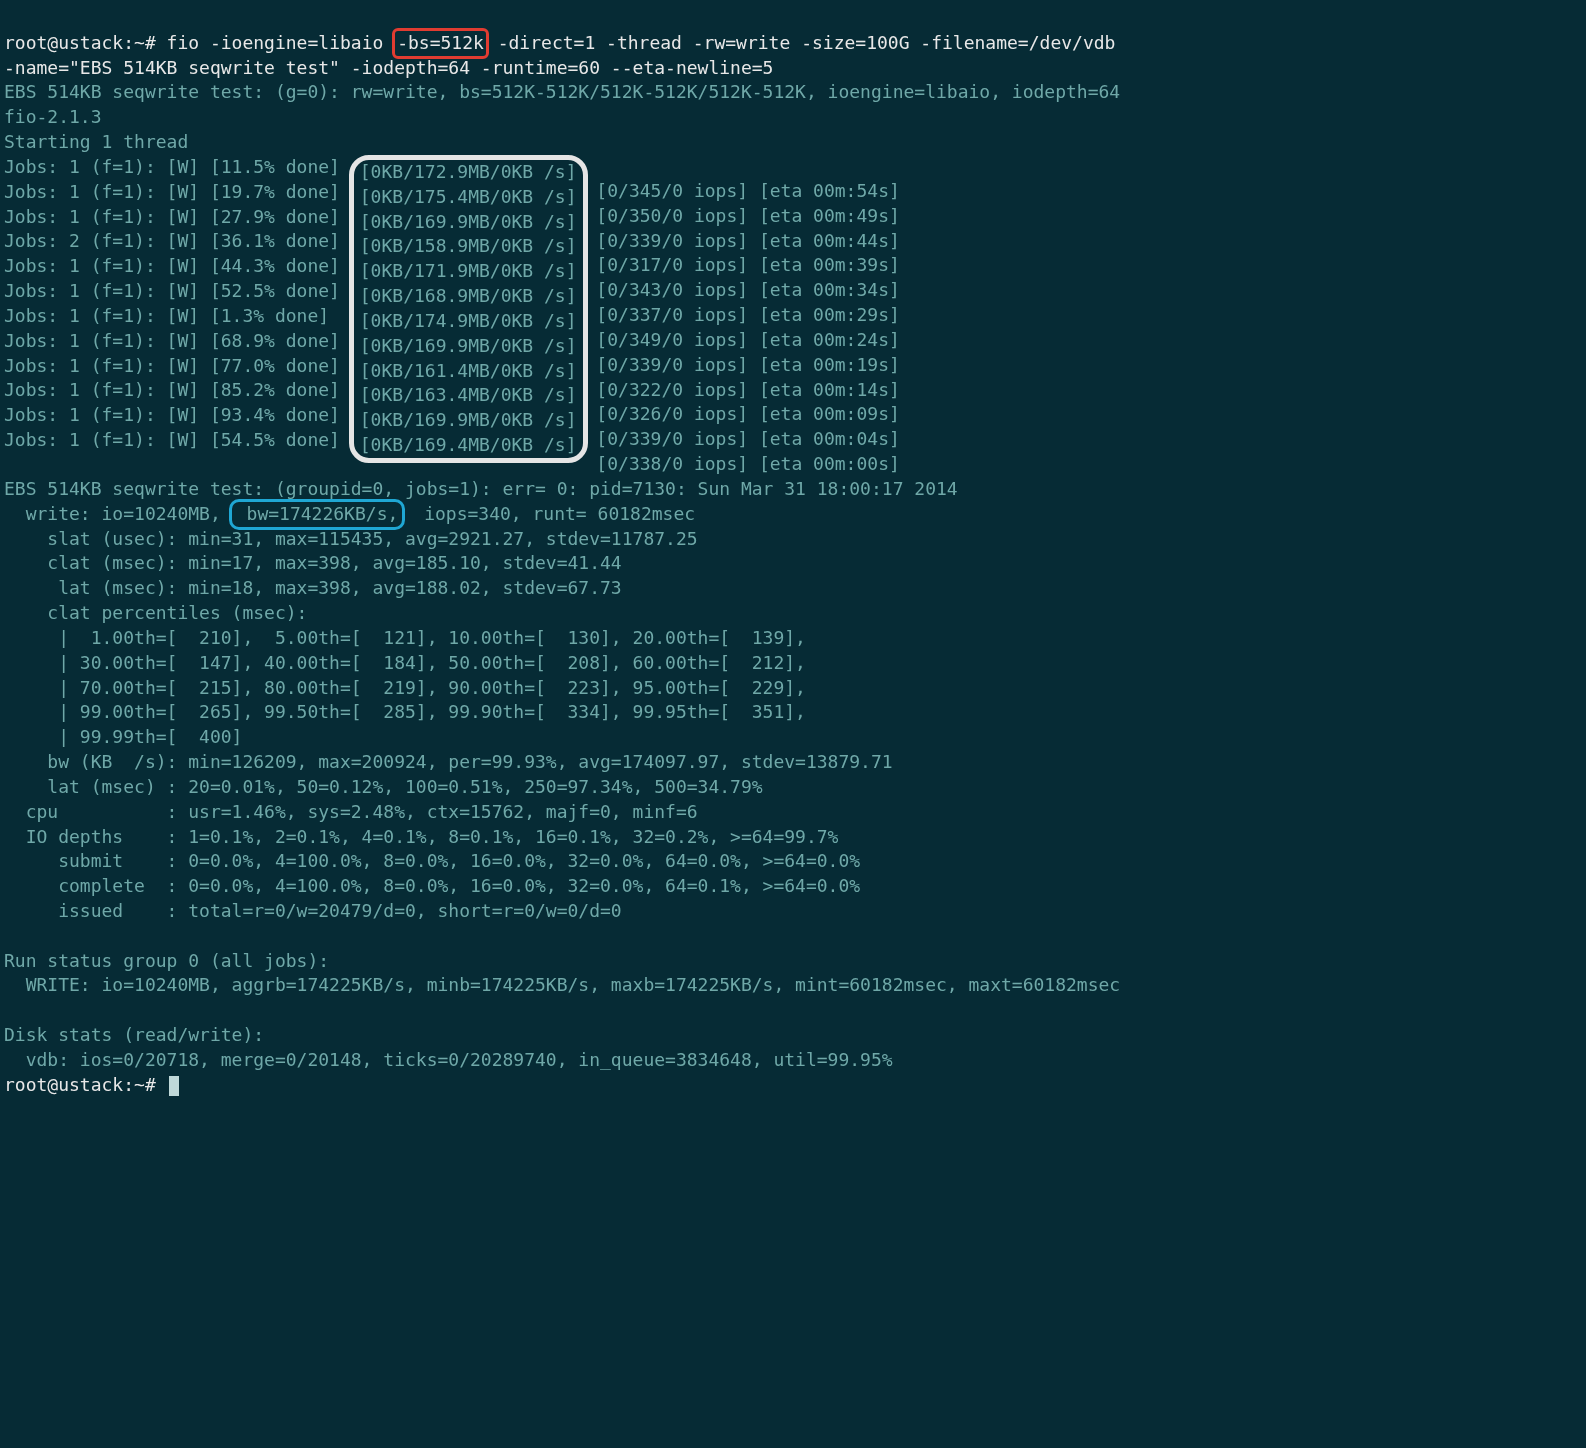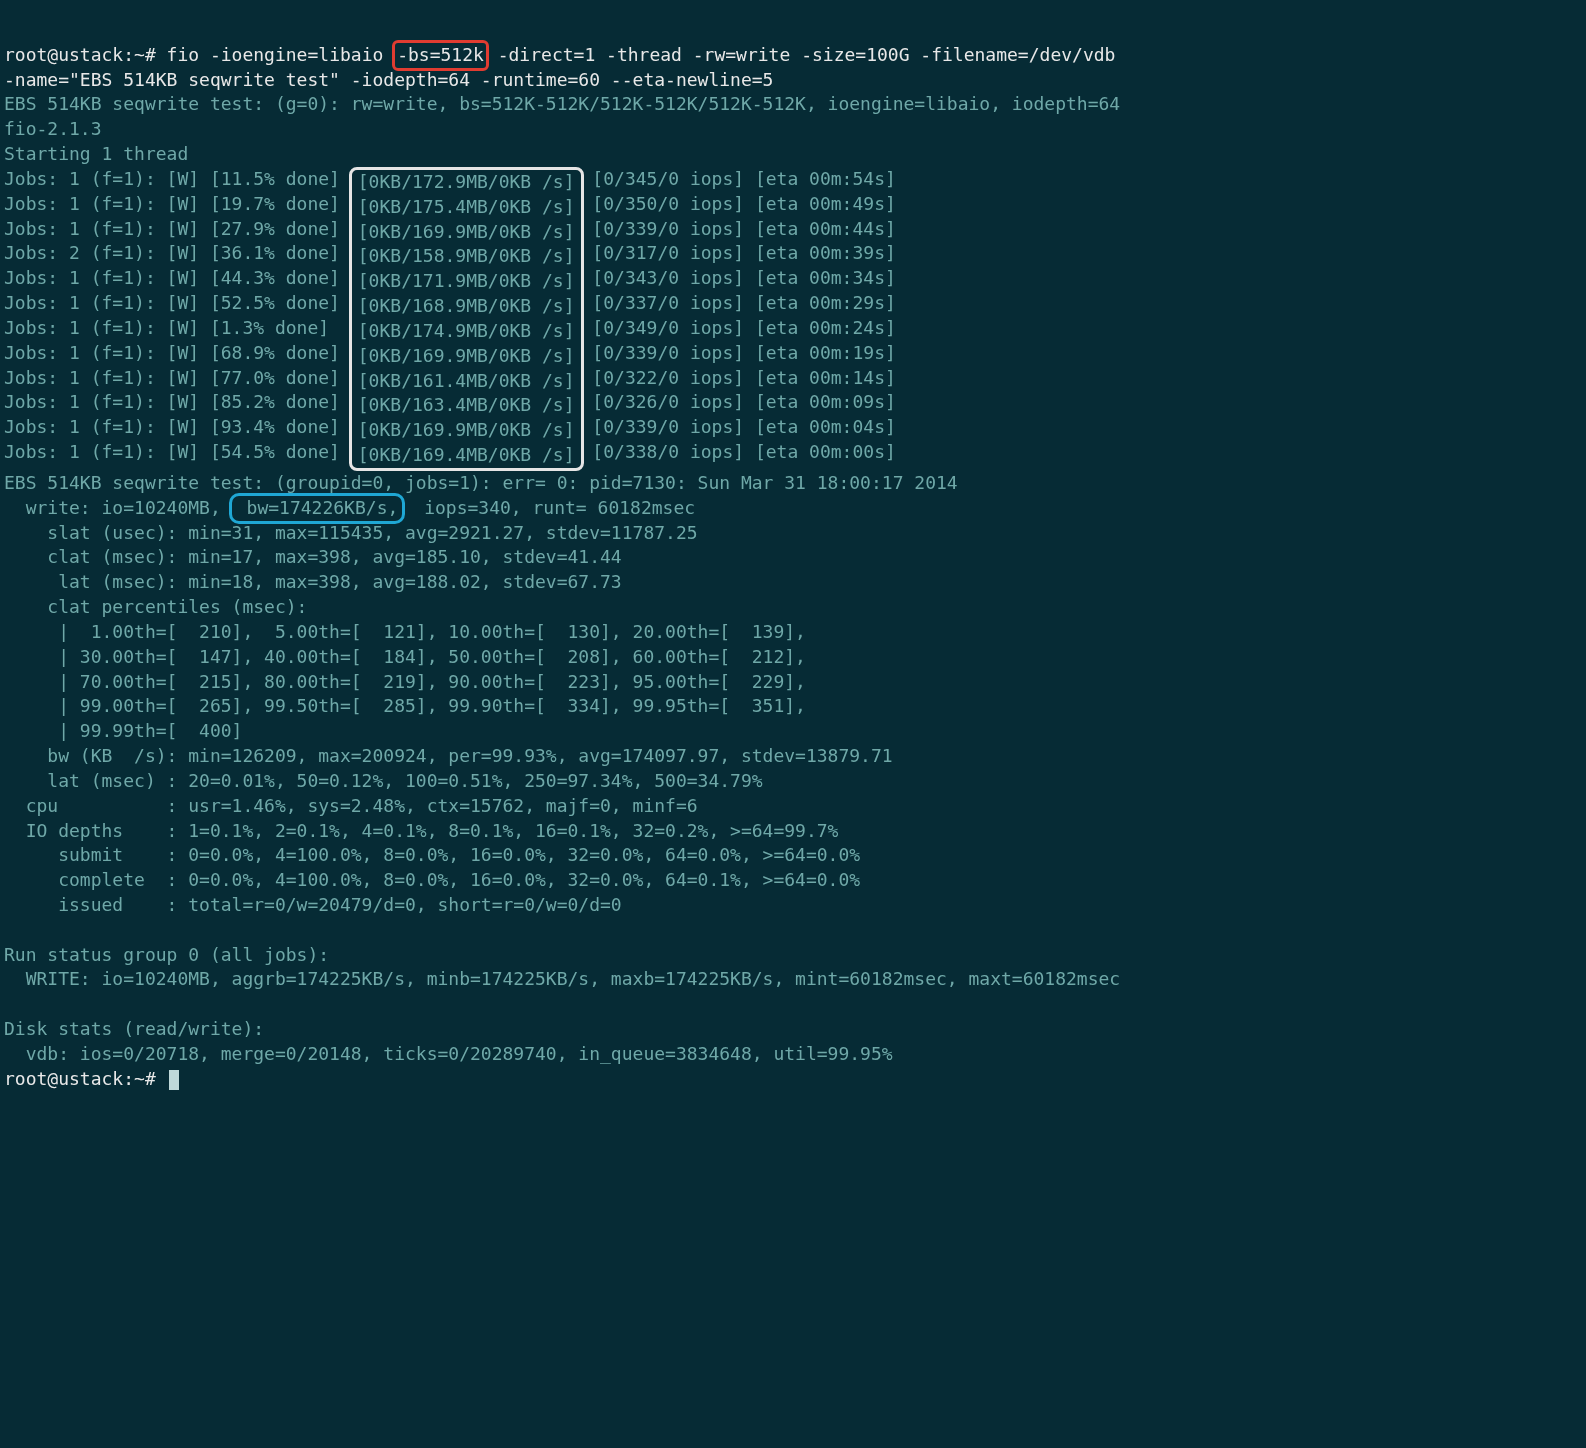--- a/index.html
+++ b/index.html
@@ -8,21 +8,21 @@
     background: #062b35;
     color: #6fa8a8;
     font-family: "Menlo", "Consolas", "DejaVu Sans Mono", monospace;
     font-size: 18px;
     line-height: 1.38;
     width: 1586px;
     height: 1448px;
     overflow: hidden;
   }
   .terminal {
-    padding: 18px 4px 4px 4px;
+    padding: 6px 4px 4px 4px;
     white-space: pre;
   }
   .prompt-user { color: #e8e8e8; }
   .cmd { color: #e8e8e8; }
   .hl-red {
     border: 3px solid #e03c31;
     border-radius: 6px;
     padding: 0 2px;
     margin: -3px -2px;
     display: inline-block;
@@ -45,29 +45,30 @@
   .jobs-wrapper {
     position: relative;
   }
   .jobs-left {
     display: inline-block;
     vertical-align: top;
   }
   .jobs-mid {
     display: inline-block;
     vertical-align: top;
-    border: 3px solid #e5e5e5;
-    border-radius: 8px;
+    border: 5px solid #e5e5e5;
+    border-radius: 20px;
     padding: 0 6px;
     margin-left: -2px;
     margin-right: -2px;
   }
   .jobs-right {
     display: inline-block;
     vertical-align: top;
+    margin-top: 24px;
   }
 </style>
 </head>
 <body>
 
 <div class="terminal">
 <span class="prompt-user">root@ustack</span><span class="prompt-user">:~# </span><span class="cmd">fio -ioengine=libaio </span><span class="hl-red cmd">-bs=512k</span><span class="cmd"> -direct=1 -thread -rw=write -size=100G -filename=/dev/vdb</span>
 <span class="cmd">-name="EBS 514KB seqwrite test" -iodepth=64 -runtime=60 --eta-newline=5</span>
 <span>EBS 514KB seqwrite test: (g=0): rw=write, bs=512K-512K/512K-512K/512K-512K, ioengine=libaio, iodepth=64</span>
 <span>fio-2.1.3</span>

